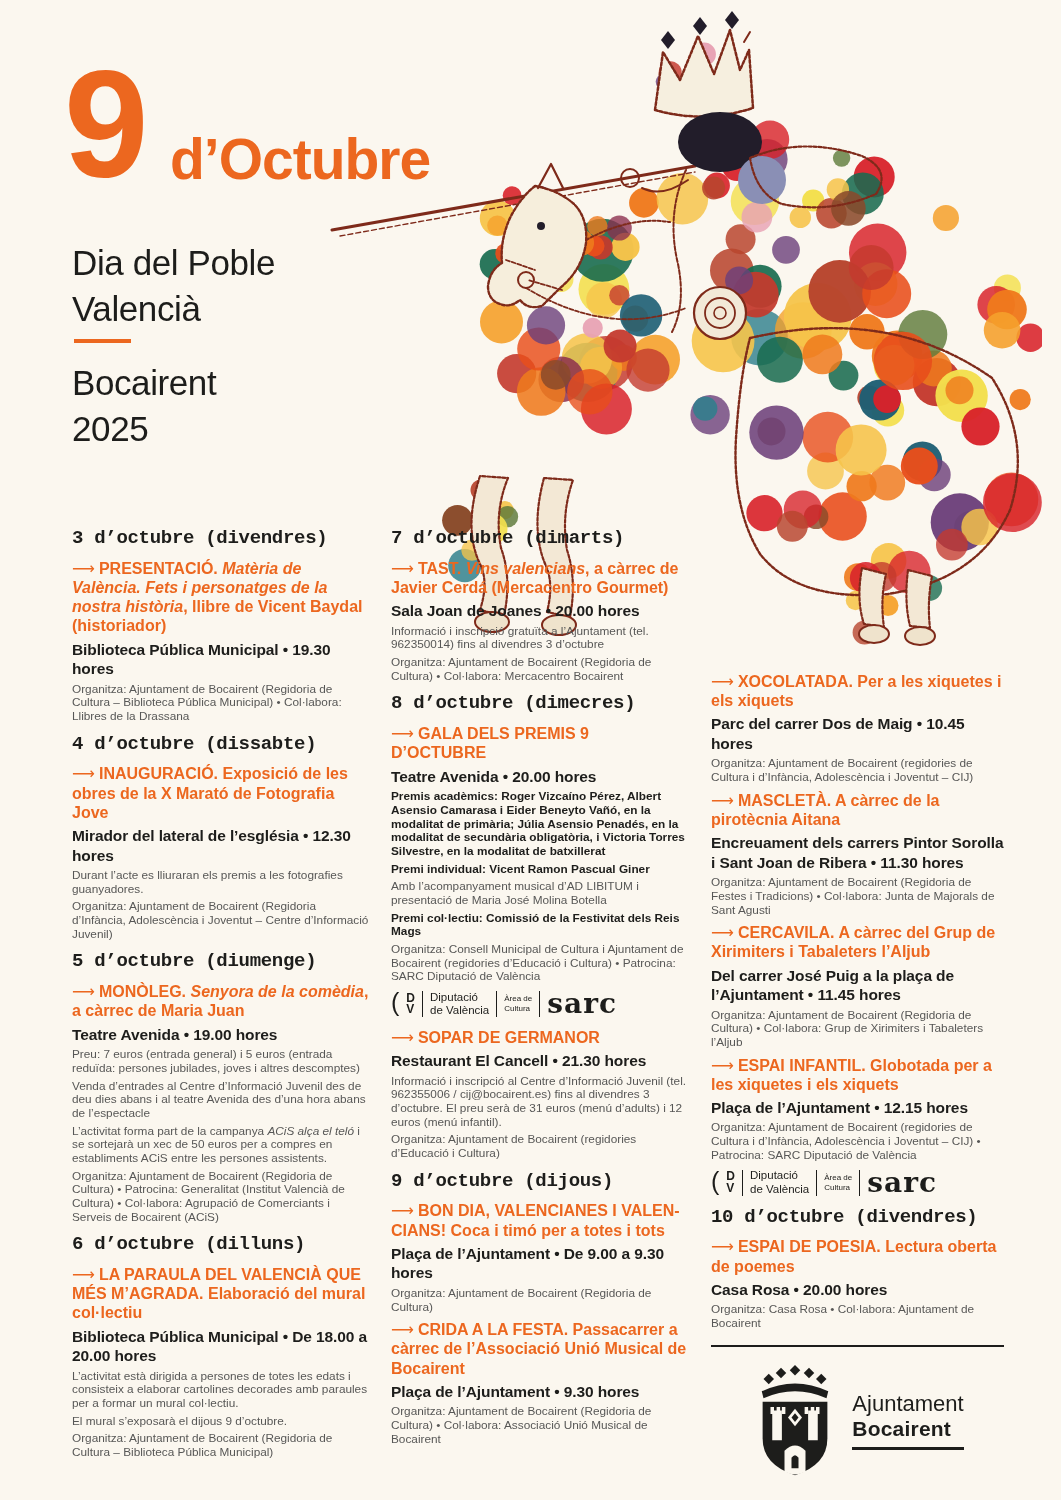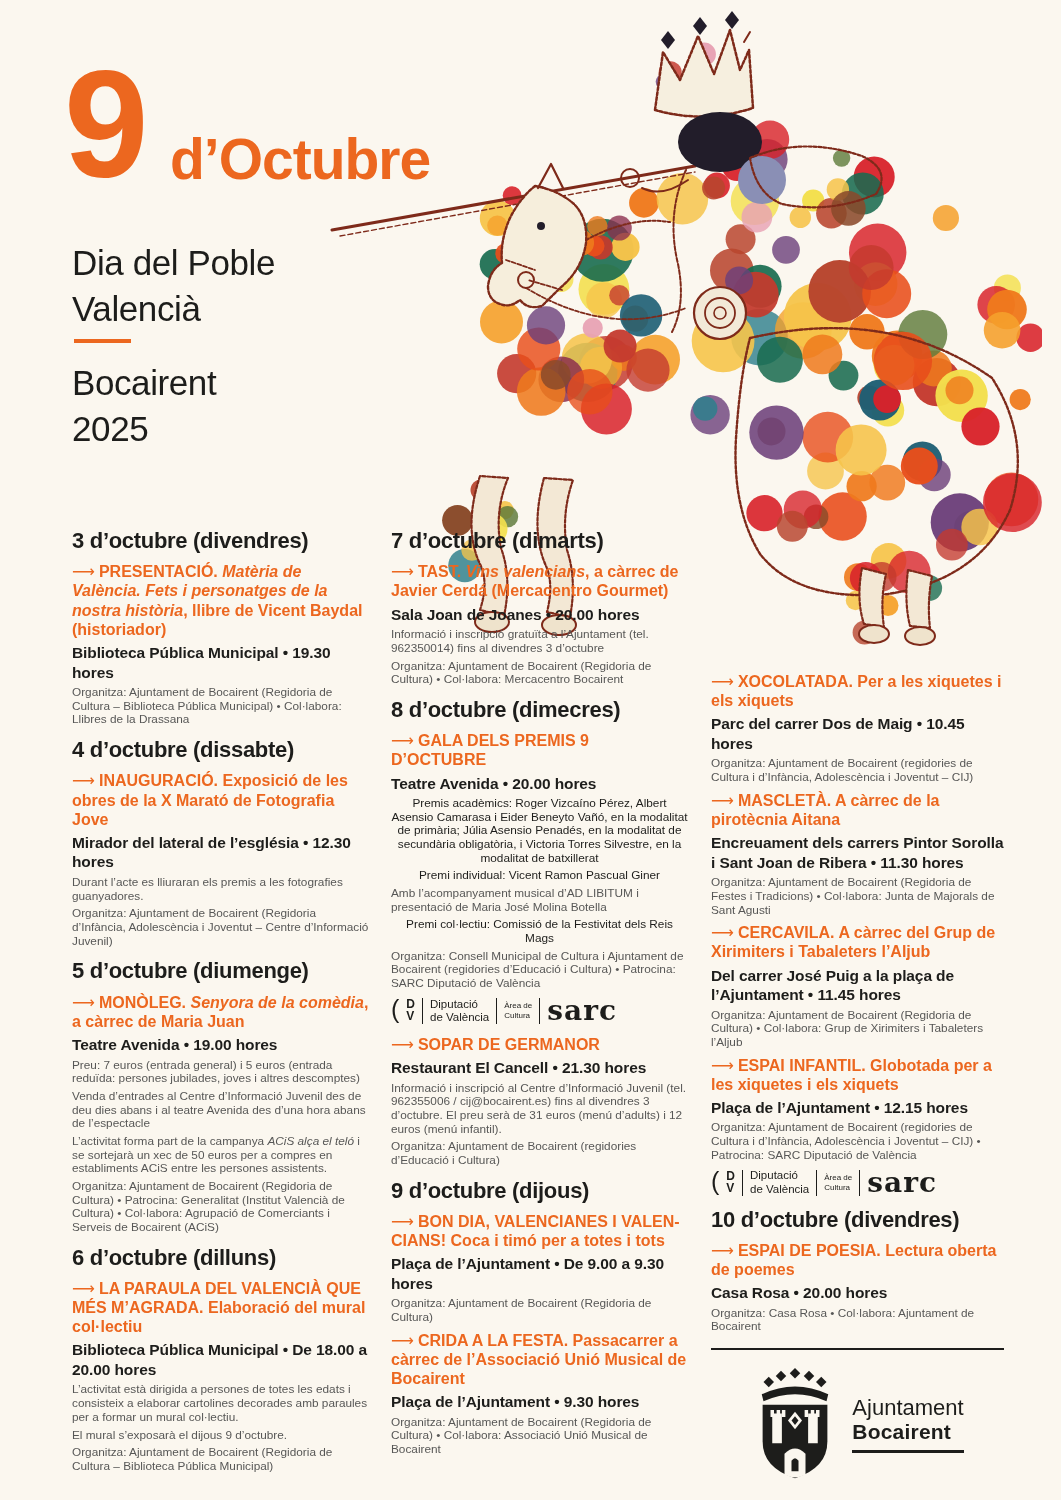--- a/index.html
+++ b/index.html
@@ -21,29 +21,29 @@
 
   
   .illustration{position:absolute;left:330px;top:8px;width:712px;height:652px;}
 
   
   .col{position:absolute;width:297px;}
   #col1{left:72px;top:528px;}
   #col2{left:391px;top:528px;}
   #col3{left:711px;top:672px;width:293px;}
 
-  .date{font-size:22px;line-height:1.15;font-weight:bold;color:var(--dark);letter-spacing:-0.3px;margin:10px 0 9px;}
+  .date{font-size:19px;line-height:1.15;font-weight:bold;color:var(--dark);letter-spacing:-0.3px;margin:10px 0 9px;font-family:Liberation Mono, monospace;}
   .col .date:first-child{margin-top:0;}
   .event{margin-bottom:6px;}
   .etitle{font-size:16px;line-height:1.2;font-weight:bold;color:var(--accent);margin-bottom:4px;}
   .etitle .arrow{font-weight:normal;margin-right:5px;letter-spacing:-1px;}
   .etitle .it{font-style:italic;}
   .venue{font-size:15.5px;line-height:1.26;font-weight:bold;color:var(--dark);margin-bottom:4px;letter-spacing:-0.1px;}
   .note{font-size:11.8px;line-height:1.16;color:var(--gray);margin-bottom:4px;}
-  .note.bold{color:var(--dark);font-weight:normal;text-align:center;}
+  .note.bold{color:var(--dark);font-weight:bold;}
   .note .it{font-style:italic;}
 
   
   .sarc{display:flex;align-items:center;gap:7px;margin:4px 0 10px;color:var(--dark);}
   .sarc .paren{font-size:25px;line-height:1;transform:translateY(-1px);}
   .sarc .dv{display:flex;flex-direction:column;font-weight:bold;font-size:12px;line-height:0.95;}
   .sarc .vsep{width:1px;height:26px;background:var(--dark);}
   .sarc .dip{font-size:11.5px;line-height:1.15;}
   .sarc .area{font-size:8px;line-height:1.2;}
   .sarc .brand{font-family:"DejaVu Serif","Liberation Serif",serif;font-weight:bold;font-size:28px;letter-spacing:1px;line-height:1;}

